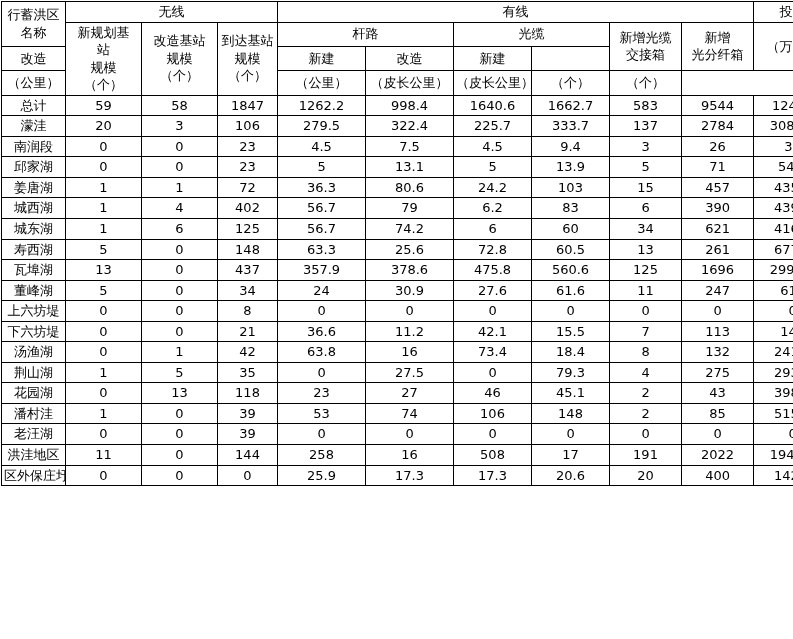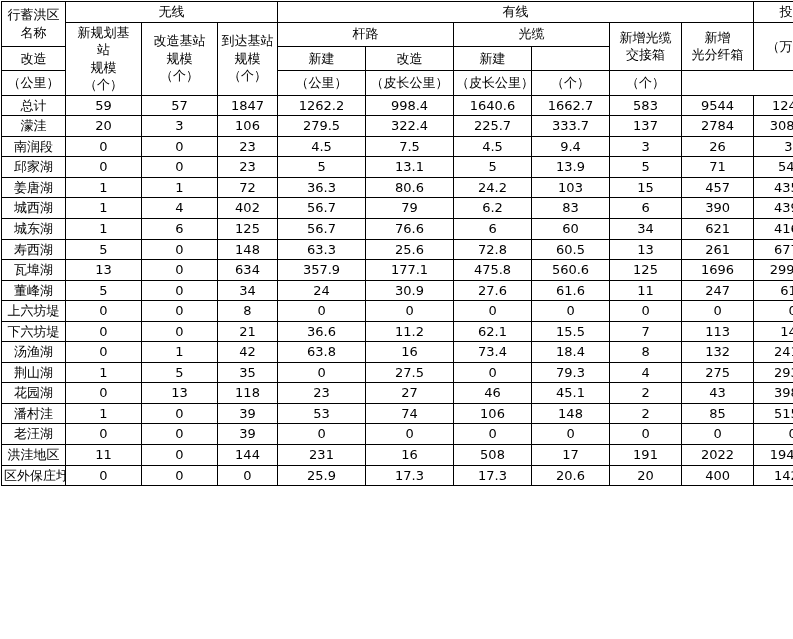--- a/index.html
+++ b/index.html
@@ -143,21 +143,21 @@
         <td class="hdr-unit">（公里）</td>
         <td class="hdr-unit two-line">（皮长公里）</td>
         <td class="hdr-unit two-line">（皮长公里）</td>
         <td class="hdr-unit">（个）</td>
         <td class="hdr-unit">（个）</td>
       </tr>
 
     <tr class="total-row">
           <td class="rowlabel">总计</td>
           <td class="num">59</td>
-          <td class="num">57</td>
+          <td class="num">58</td>
           <td class="num">1847</td>
           <td class="num">1262.2</td>
           <td class="num">998.4</td>
           <td class="num">1640.6</td>
           <td class="num">1662.7</td>
           <td class="num">583</td>
           <td class="num">9544</td>
           <td class="num">12429</td>
         </tr>
         <tr>
@@ -224,21 +224,21 @@
           <td class="num">6</td>
           <td class="num">390</td>
           <td class="num">439.3</td>
         </tr>
         <tr>
           <td class="rowlabel">城东湖</td>
           <td class="num">1</td>
           <td class="num">6</td>
           <td class="num">125</td>
           <td class="num">56.7</td>
-          <td class="num">76.6</td>
+          <td class="num">74.2</td>
           <td class="num">6</td>
           <td class="num">60</td>
           <td class="num">34</td>
           <td class="num">621</td>
           <td class="num">416.7</td>
         </tr>
         <tr>
           <td class="rowlabel">寿西湖</td>
           <td class="num">5</td>
           <td class="num">0</td>
@@ -248,23 +248,23 @@
           <td class="num">72.8</td>
           <td class="num">60.5</td>
           <td class="num">13</td>
           <td class="num">261</td>
           <td class="num">677.7</td>
         </tr>
         <tr>
           <td class="rowlabel">瓦埠湖</td>
           <td class="num">13</td>
           <td class="num">0</td>
-          <td class="num">634</td>
+          <td class="num">437</td>
           <td class="num">357.9</td>
-          <td class="num">177.1</td>
+          <td class="num">378.6</td>
           <td class="num">475.8</td>
           <td class="num">560.6</td>
           <td class="num">125</td>
           <td class="num">1696</td>
           <td class="num">2993.7</td>
         </tr>
         <tr>
           <td class="rowlabel">董峰湖</td>
           <td class="num">5</td>
           <td class="num">0</td>
@@ -290,21 +290,21 @@
           <td class="num">0</td>
           <td class="num">0</td>
         </tr>
         <tr>
           <td class="rowlabel">下六坊堤</td>
           <td class="num">0</td>
           <td class="num">0</td>
           <td class="num">21</td>
           <td class="num">36.6</td>
           <td class="num">11.2</td>
-          <td class="num">62.1</td>
+          <td class="num">42.1</td>
           <td class="num">15.5</td>
           <td class="num">7</td>
           <td class="num">113</td>
           <td class="num">142</td>
         </tr>
         <tr>
           <td class="rowlabel">汤渔湖</td>
           <td class="num">0</td>
           <td class="num">1</td>
           <td class="num">42</td>
@@ -366,21 +366,21 @@
           <td class="num">0</td>
           <td class="num">0</td>
           <td class="num">0</td>
           <td class="num">0</td>
         </tr>
         <tr>
           <td class="rowlabel">洪洼地区</td>
           <td class="num">11</td>
           <td class="num">0</td>
           <td class="num">144</td>
-          <td class="num">231</td>
+          <td class="num">258</td>
           <td class="num">16</td>
           <td class="num">508</td>
           <td class="num">17</td>
           <td class="num">191</td>
           <td class="num">2022</td>
           <td class="num">1943.1</td>
         </tr>
         <tr>
           <td class="rowlabel">区外保庄圩</td>
           <td class="num">0</td>

